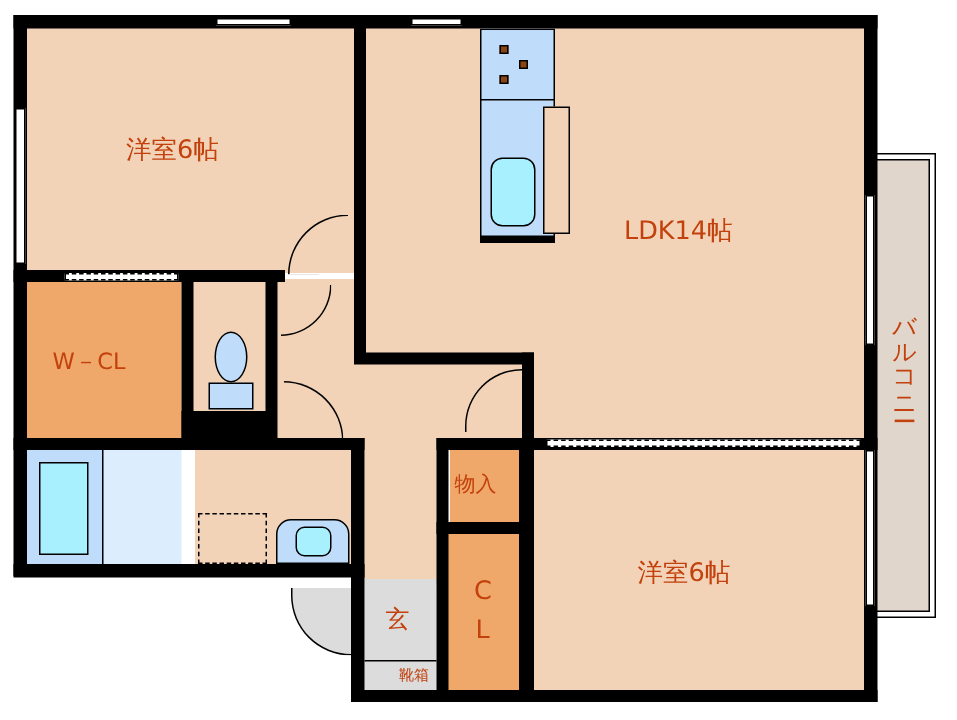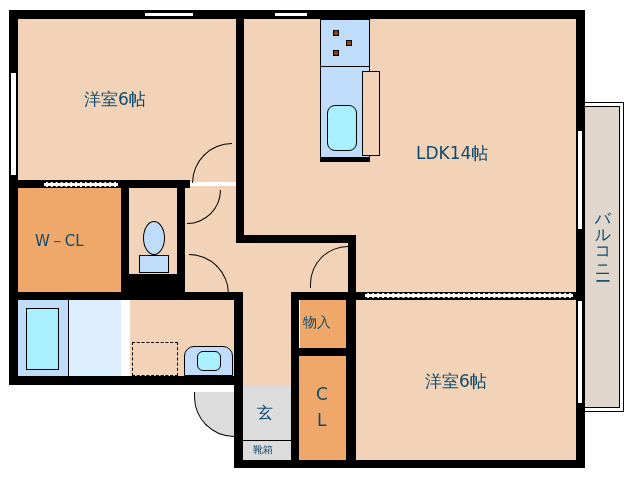--- a/index.html
+++ b/index.html
@@ -1,21 +1,21 @@
 <!DOCTYPE html>
 <html><head>
 <meta charset="utf-8">
 <style>
   html,body{margin:0;padding:0;background:#ffffff;}
   body{width:638px;height:480px;position:relative;overflow:hidden;font-family:"DejaVu Sans",sans-serif;}
   .abs{position:absolute;}
   .room{position:absolute;}
   .wall{position:absolute;background:#000;}
   .win{position:absolute;background:#fff;border:1px solid #000;box-sizing:border-box;}
-  .label{position:absolute;color:#0c4a6e;white-space:nowrap;}
+  .label{position:absolute;color:#c2410c;white-space:nowrap;}
   .door-arc{position:absolute;box-sizing:border-box;border:1px solid #000;}
 </style>
 </head>
 <body>
 
 <div class="room" style="left:18px;top:18px;width:218px;height:164px;background:#f2d3b8;"></div>
 <div class="room" style="left:243px;top:18px;width:333px;height:276px;background:#f2d3b8;"></div>
 <div class="room" style="left:128px;top:186px;width:225px;height:110px;background:#f2d3b8;"></div>
 <div class="room" style="left:243px;top:290px;width:50px;height:100px;background:#f2d3b8;"></div>
 <div class="room" style="left:129px;top:188px;width:48px;height:86px;background:#f2d3b8;"></div>
@@ -83,14 +83,14 @@
 </div>
 
 <span class="label" style="left:84px;top:88px;font-size:17px;">洋室6帖</span>
 <span class="label" style="left:416px;top:142px;font-size:17px;text-align:right;">LDK14帖</span>
 <span class="label" style="left:35px;top:232px;font-size:15px;">W－CL</span>
 <span class="label" style="left:303px;top:314px;font-size:14px;">物入</span>
 <span class="label" style="left:316px;top:384px;font-size:17px;">C</span>
 <span class="label" style="left:317px;top:410px;font-size:17px;">L</span>
 <span class="label" style="left:425px;top:370px;font-size:17px;">洋室6帖</span>
 <span class="label" style="left:257px;top:403px;font-size:16px;">玄</span>
-<span class="label" style="left:253px;top:443px;font-size:10px;">靴箱</span>
+<span class="label" style="left:266px;top:443px;font-size:10px;">靴箱</span>
 <span class="label" style="left:592px;top:200px;font-size:16px;writing-mode:vertical-rl;">バルコニー</span>
 
 </body></html>

